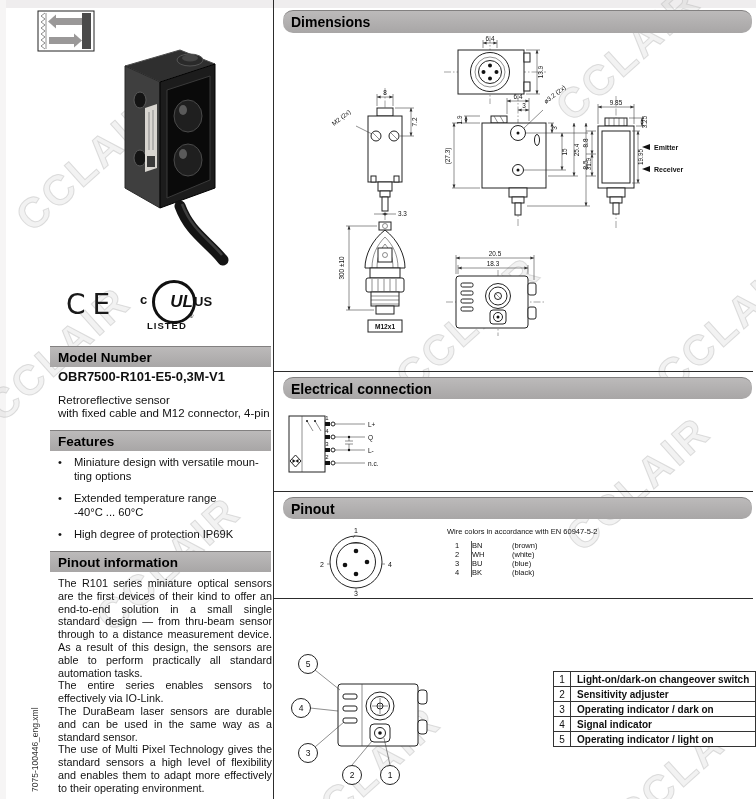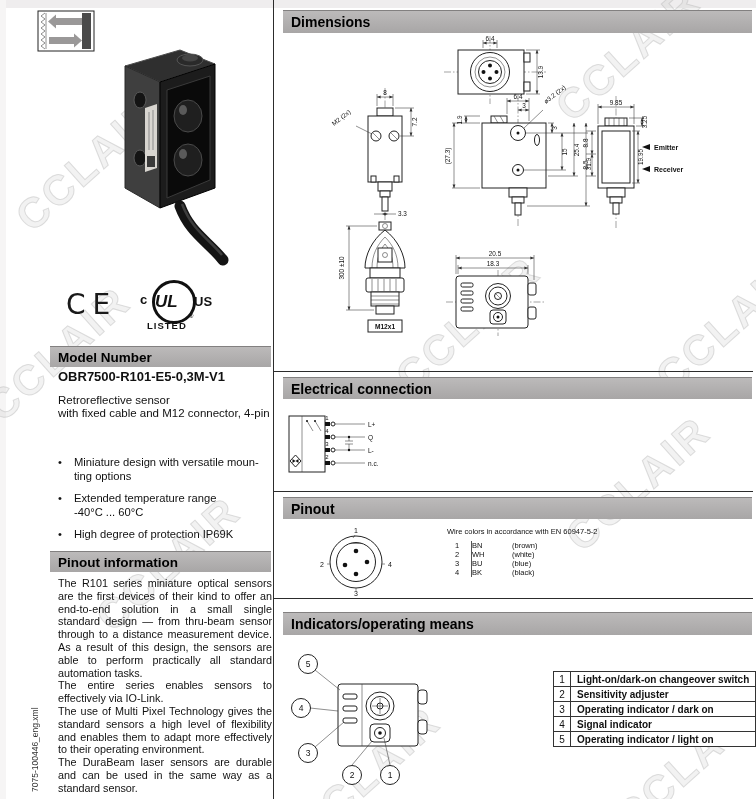--- a/index.html
+++ b/index.html
@@ -5,38 +5,38 @@
   html,body{margin:0;padding:0;}
   body{width:756px;height:799px;background:#fff;font-family:"Liberation Sans","DejaVu Sans",sans-serif;color:#111;}
   #page{position:relative;width:756px;height:799px;overflow:hidden;background:#fff;}
   .topstrip{position:absolute;left:0;top:0;width:756px;height:8px;background:#efedee;}
   .leftstrip{position:absolute;left:0;top:0;width:6px;height:799px;background:#f6f5f5;}
   .vdiv{position:absolute;left:273px;top:0;width:1px;height:799px;background:#2c2c2c;}
   .sep{position:absolute;left:273px;width:480px;height:1px;background:#2c2c2c;}
   .bar{position:absolute;background:linear-gradient(#bcbaba,#a8a6a6);border-top:1px solid #828080;
        display:flex;align-items:center;font-weight:bold;box-sizing:border-box;padding-left:8px;color:#000;}
   .bar-l{left:50px;width:221px;height:21px;font-size:13.5px;}
-  .bar-r{left:283px;width:469px;height:23px;font-size:14px;}
+  .bar-r{left:283px;width:469px;height:23px;font-size:14px;border-radius:10px;}
   .txt{position:absolute;}
   .model{font-weight:bold;font-size:13px;}
   .small{font-size:11.5px;}
   .feats{position:absolute;left:58px;top:455px;width:214px;font-size:11.2px;line-height:1.25;}
   .feat{display:flex;margin-bottom:8px;}
   .feat .b{width:16px;flex:none;}
   .feat-text{white-space:pre-line;}
   .paras{position:absolute;left:58px;top:577px;width:214px;font-size:10.8px;line-height:12.8px;text-align:justify;}
   .paras p{margin:0;}
   .sidenote{position:absolute;left:30px;top:792px;transform:rotate(-90deg);transform-origin:0 0;font-size:8.5px;color:#333;white-space:nowrap;}
   .wm{position:absolute;font-size:42px;font-weight:bold;letter-spacing:3px;color:rgba(195,195,195,0.22);
       -webkit-text-stroke:1px rgba(185,185,185,0.45);transform:rotate(-42deg);pointer-events:none;}
   
   .ce{position:absolute;left:66px;top:288px;font-size:28px;letter-spacing:7px;color:#1a1a1a;font-family:"DejaVu Sans",sans-serif;}
   .ul{position:absolute;left:136px;top:278px;width:80px;height:58px;}
   .ulcirc{position:absolute;left:16px;top:2px;width:38px;height:38px;border:3px solid #111;border-radius:50%;
-          display:flex;align-items:center;justify-content:flex-start;font-weight:bold;font-size:17px;font-style:italic;}
+          display:flex;align-items:center;justify-content:flex-end;font-weight:bold;font-size:17px;font-style:italic;}
   .ulreg{position:absolute;left:34px;top:30px;font-size:6px;font-style:normal;}
   .ulc{position:absolute;left:4px;top:14px;font-weight:bold;font-size:13px;}
   .ulus{position:absolute;left:58px;top:16px;font-weight:bold;font-size:13px;}
   .ullisted{position:absolute;left:11px;top:42px;font-weight:bold;font-size:9.5px;letter-spacing:1px;}
   
   .pnote{position:absolute;left:447px;top:527px;font-size:7.5px;color:#111;}
   .wires{position:absolute;left:449px;top:541px;font-size:7.5px;line-height:9px;color:#111;}
   .wrow{display:flex;}
   .wpin{width:16px;text-align:center;}
   .wcode{width:40px;border-left:1px solid #555;padding-left:0;margin-left:6px;}
@@ -127,20 +127,23 @@
     <span class="ullisted">LISTED</span>
   </div>
 
   <div class="bar bar-l" style="top:346px;">
     <span>Model Number</span>
   </div>
   <div class="txt model" style="left:58px;top:369px;">OBR7500-R101-E5-0,3M-V1</div>
   <div class="txt small" style="left:58px;top:394px;">Retroreflective sensor</div>
   <div class="txt small" style="left:58px;top:407px;">with fixed cable and M12 connector, 4-pin</div>
 
+  <div class="bar bar-l" style="top:430px;">
+    <span>Features</span>
+  </div>
   <div class="feats">
     <div class="feat">
       <span class="b">•</span>
       <span class="feat-text">Miniature design with versatile moun-
 ting options</span>
     </div>
     <div class="feat">
       <span class="b">•</span>
       <span class="feat-text">Extended temperature range
 -40°C ... 60°C</span>
@@ -150,22 +153,22 @@
       <span class="feat-text">High degree of protection IP69K</span>
     </div>
   </div>
 
   <div class="bar bar-l" style="top:551px;">
     <span>Pinout information</span>
   </div>
   <div class="paras">
     <p>The R101 series miniature optical sensors are the first devices of their kind to offer an end-to-end solution in a small single standard design — from thru-beam sensor through to a distance measurement device. As a result of this design, the sensors are able to perform practically all standard automation tasks.</p>
     <p>The entire series enables sensors to effectively via IO-Link.</p>
+    <p>The DuraBeam laser sensors are durable and can be used in the same way as a standard sensor.</p>
     <p>The use of Multi Pixel Technology gives the standard sensors a high level of flexibility and enables them to adapt more effectively to their operating environment.</p>
-    <p>The DuraBeam laser sensors are durable and can be used in the same way as a standard sensor.</p>
   </div>
 
   <div class="sidenote">7075-100446_eng.xml</div>
 
   <div class="bar bar-r" style="top:10px;">
     <span>Dimensions</span>
   </div>
 
   <svg style="left:286px;top:36px;" width="466" height="332" viewBox="0 0 466 332">
     <defs>
@@ -448,23 +451,20 @@
       <span class="wcode">BU</span>
       <span class="wcol">(blue)</span>
     </div>
     <div class="wrow">
       <span class="wpin">4</span>
       <span class="wcode">BK</span>
       <span class="wcol">(black)</span>
     </div>
   </div>
 
-  <div class="bar bar-r" style="top:612px;">
-    <span>Indicators/operating means</span>
-  </div>
   <svg style="left:288px;top:648px;" width="150" height="142" viewBox="0 0 150 142">
     <rect x="50" y="36" width="80" height="62" rx="3" class="fw" stroke-width="1.4"></rect>
     <line x1="74" y1="36" x2="74" y2="98" class="tl"></line>
     <rect x="130" y="42" width="9" height="14" rx="3" class="fw"></rect>
     <rect x="130" y="72" width="9" height="14" rx="3" class="fw"></rect>
     <rect x="55" y="46" width="14" height="5" rx="2" class="ol"></rect>
     <rect x="55" y="58" width="14" height="5" rx="2" class="ol"></rect>
     <rect x="55" y="70" width="14" height="5" rx="2" class="ol"></rect>
     <circle cx="92" cy="58" r="14" class="ol" stroke-width="1.3"></circle>
     <circle cx="92" cy="58" r="9.5" class="ol"></circle>

